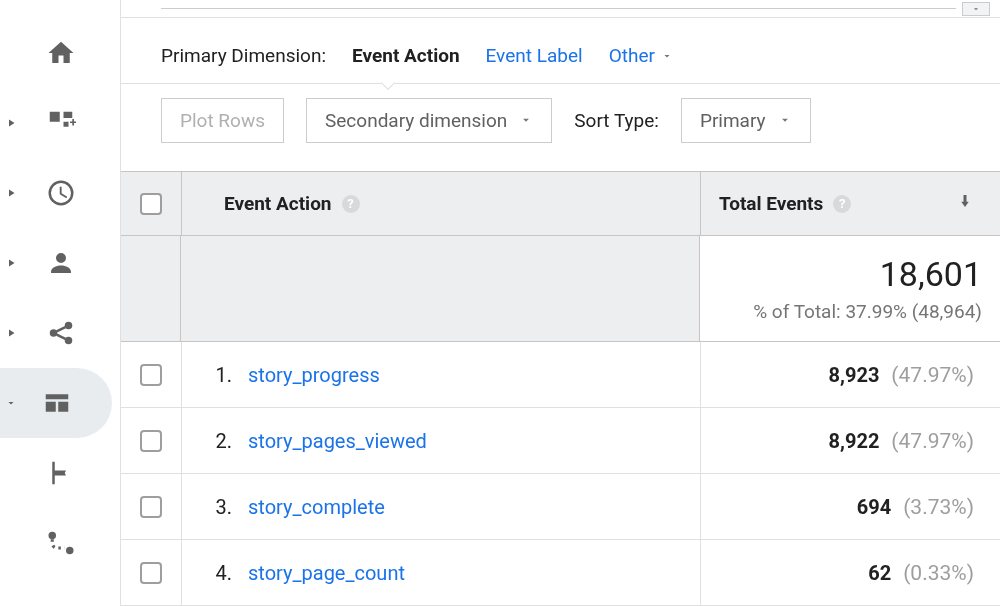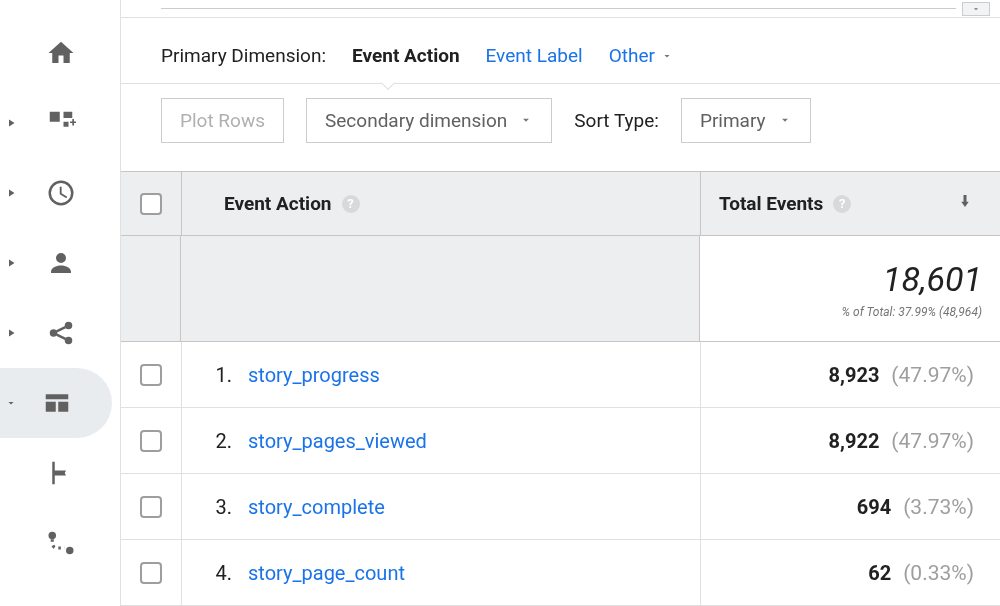--- a/index.html
+++ b/index.html
@@ -173,24 +173,23 @@
   .summary-row .col-check { background: #eceeef; border-right: 1px solid #c5c5c5; }
   .summary-row .col-action { border-left: none; background: #eceeef; border-right: 1px solid #c5c5c5; }
   .summary-cell {
     width: 300px; flex: 0 0 300px;
     display: flex;
     flex-direction: column;
     align-items: flex-end;
     justify-content: center;
     padding-right: 18px;
     gap: 6px;
-    font-style: italic;
   }
   .summary-big { font-size: 34px; color: #212121; }
-  .summary-sub { font-size: 12px; color: #757575; }
+  .summary-sub { font-size: 19px; color: #757575; }
   .data-row {
     display: flex;
     border-bottom: 1px solid #e0e0e0;
     height: 66px;
     align-items: center;
     font-size: 20px;
   }
   .data-row .col-action { border-left: 1px solid #e0e0e0; padding-left: 20px; gap: 16px; }
   .data-row .col-total { border-left: 1px solid #e0e0e0; justify-content: flex-end; gap: 12px; }
   .row-num { color: #212121; width: 30px; text-align: right; }

